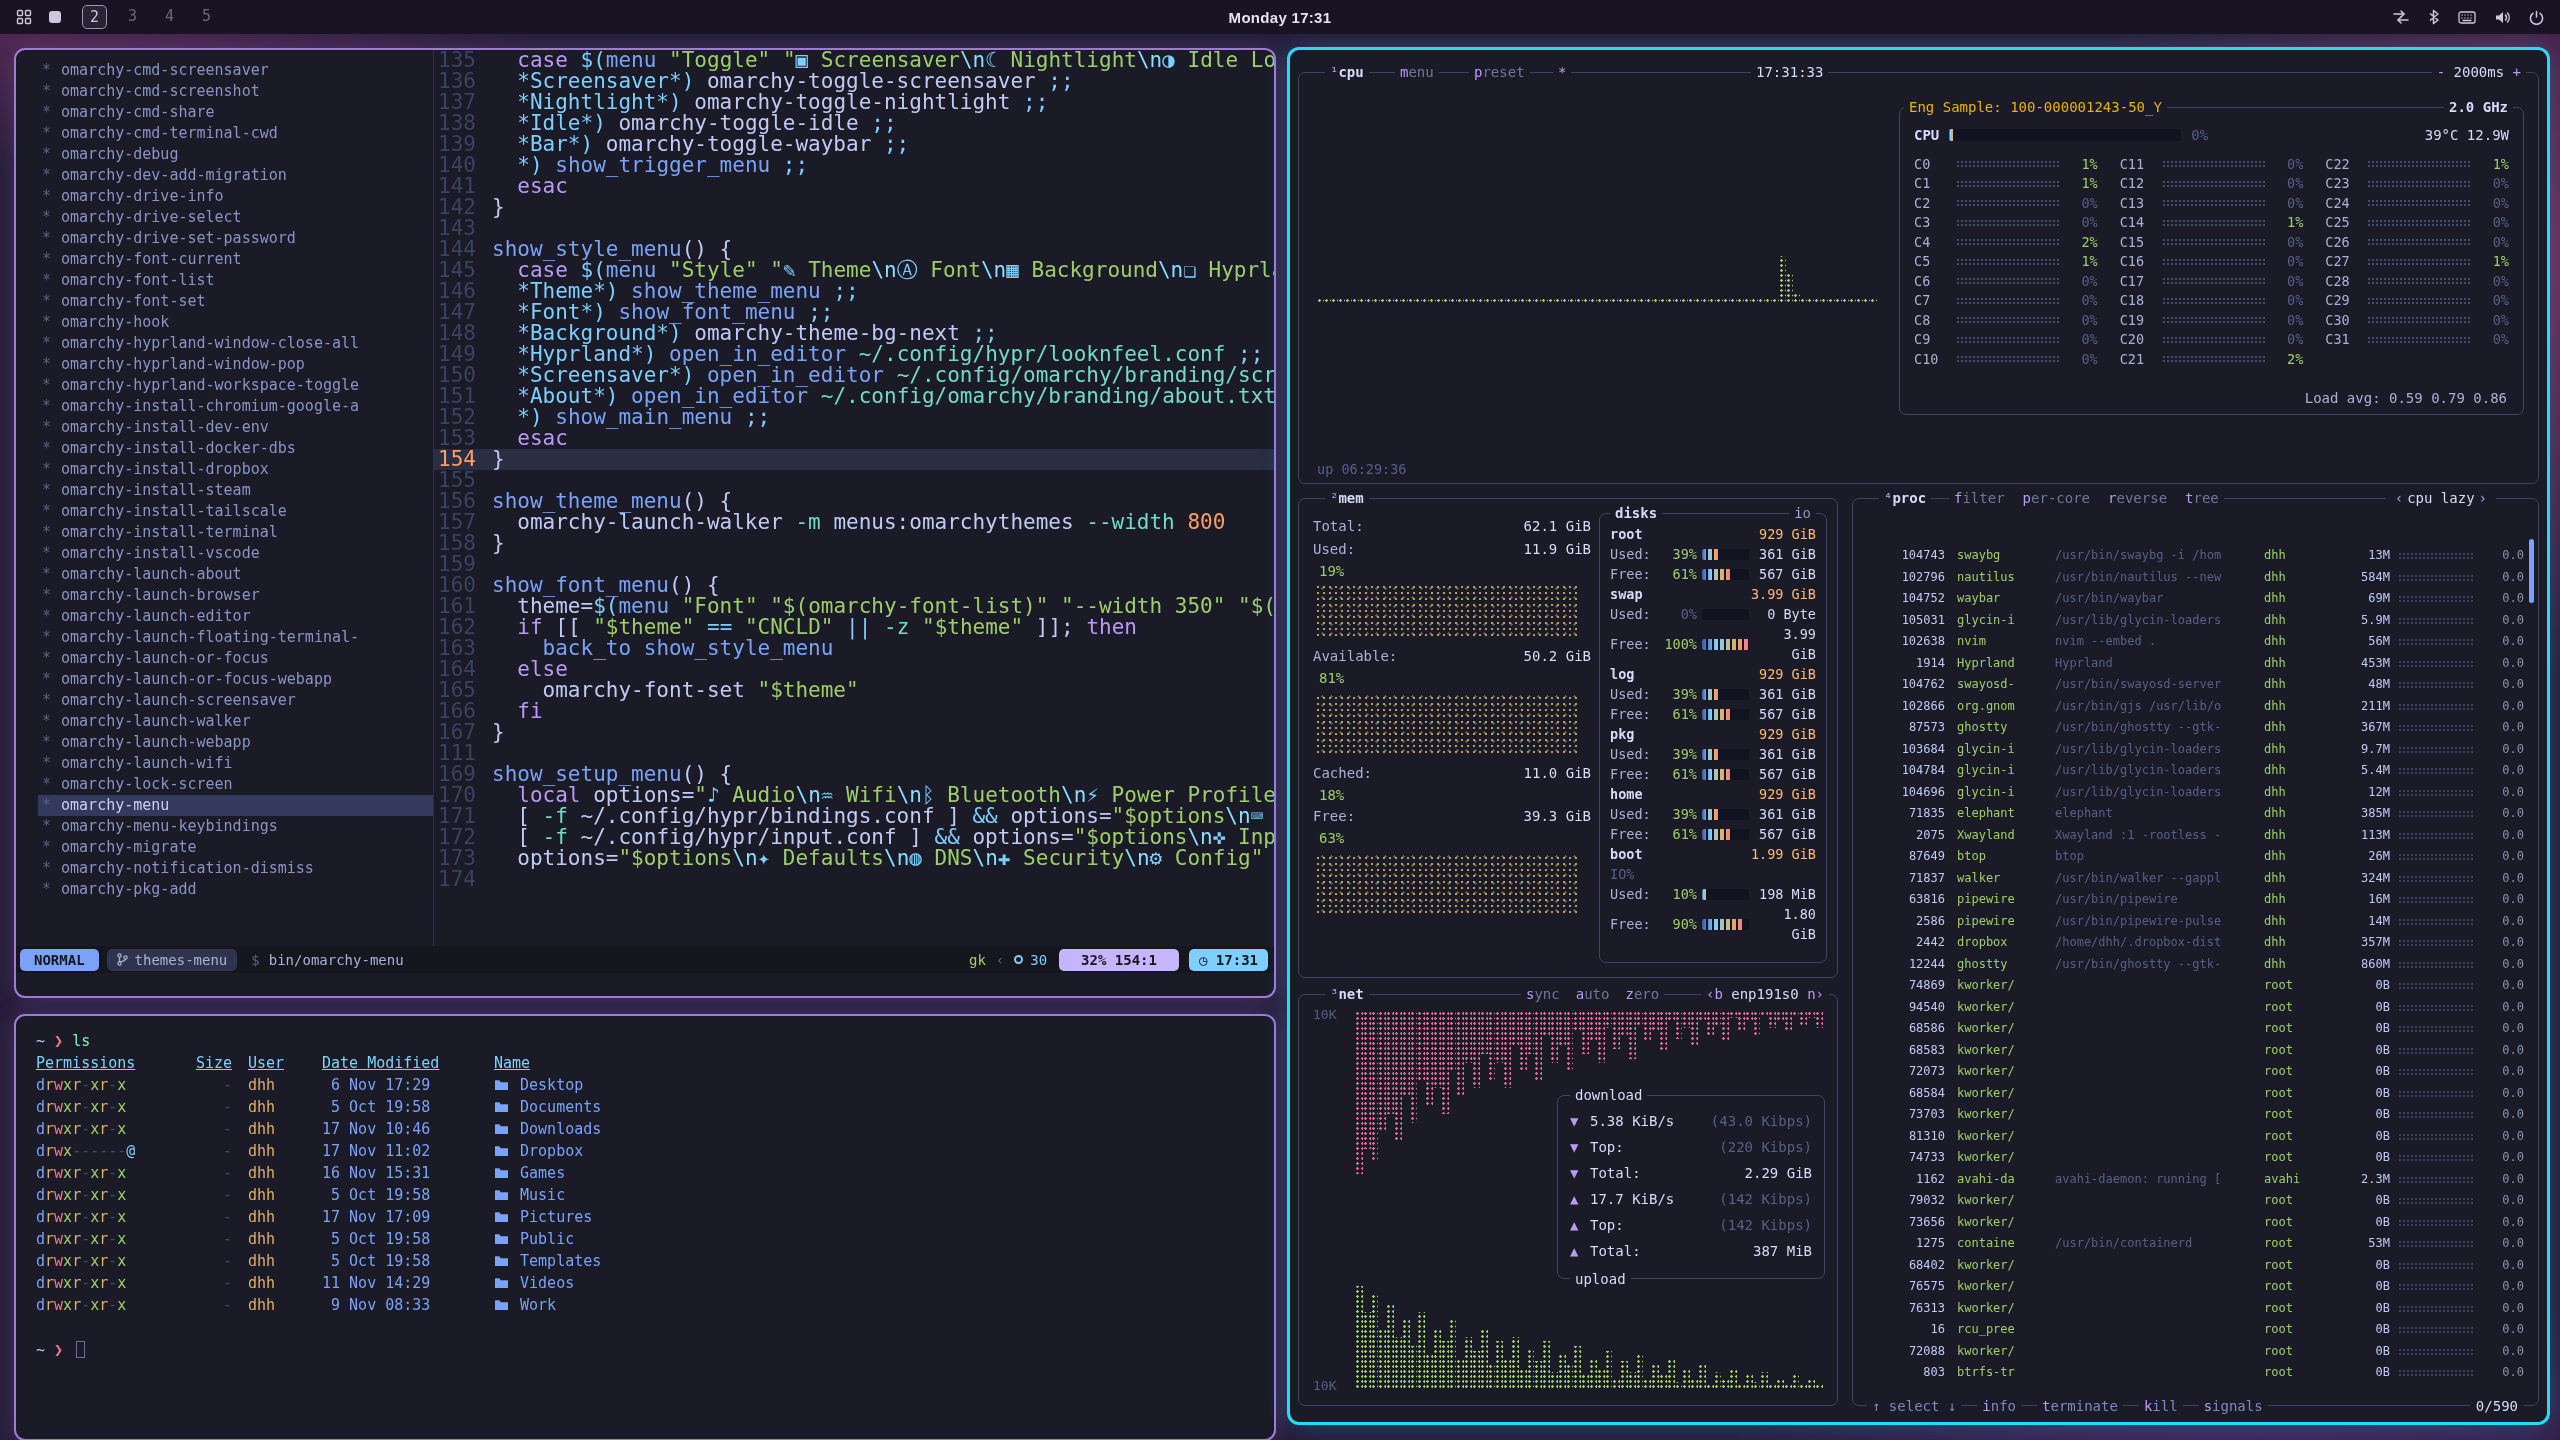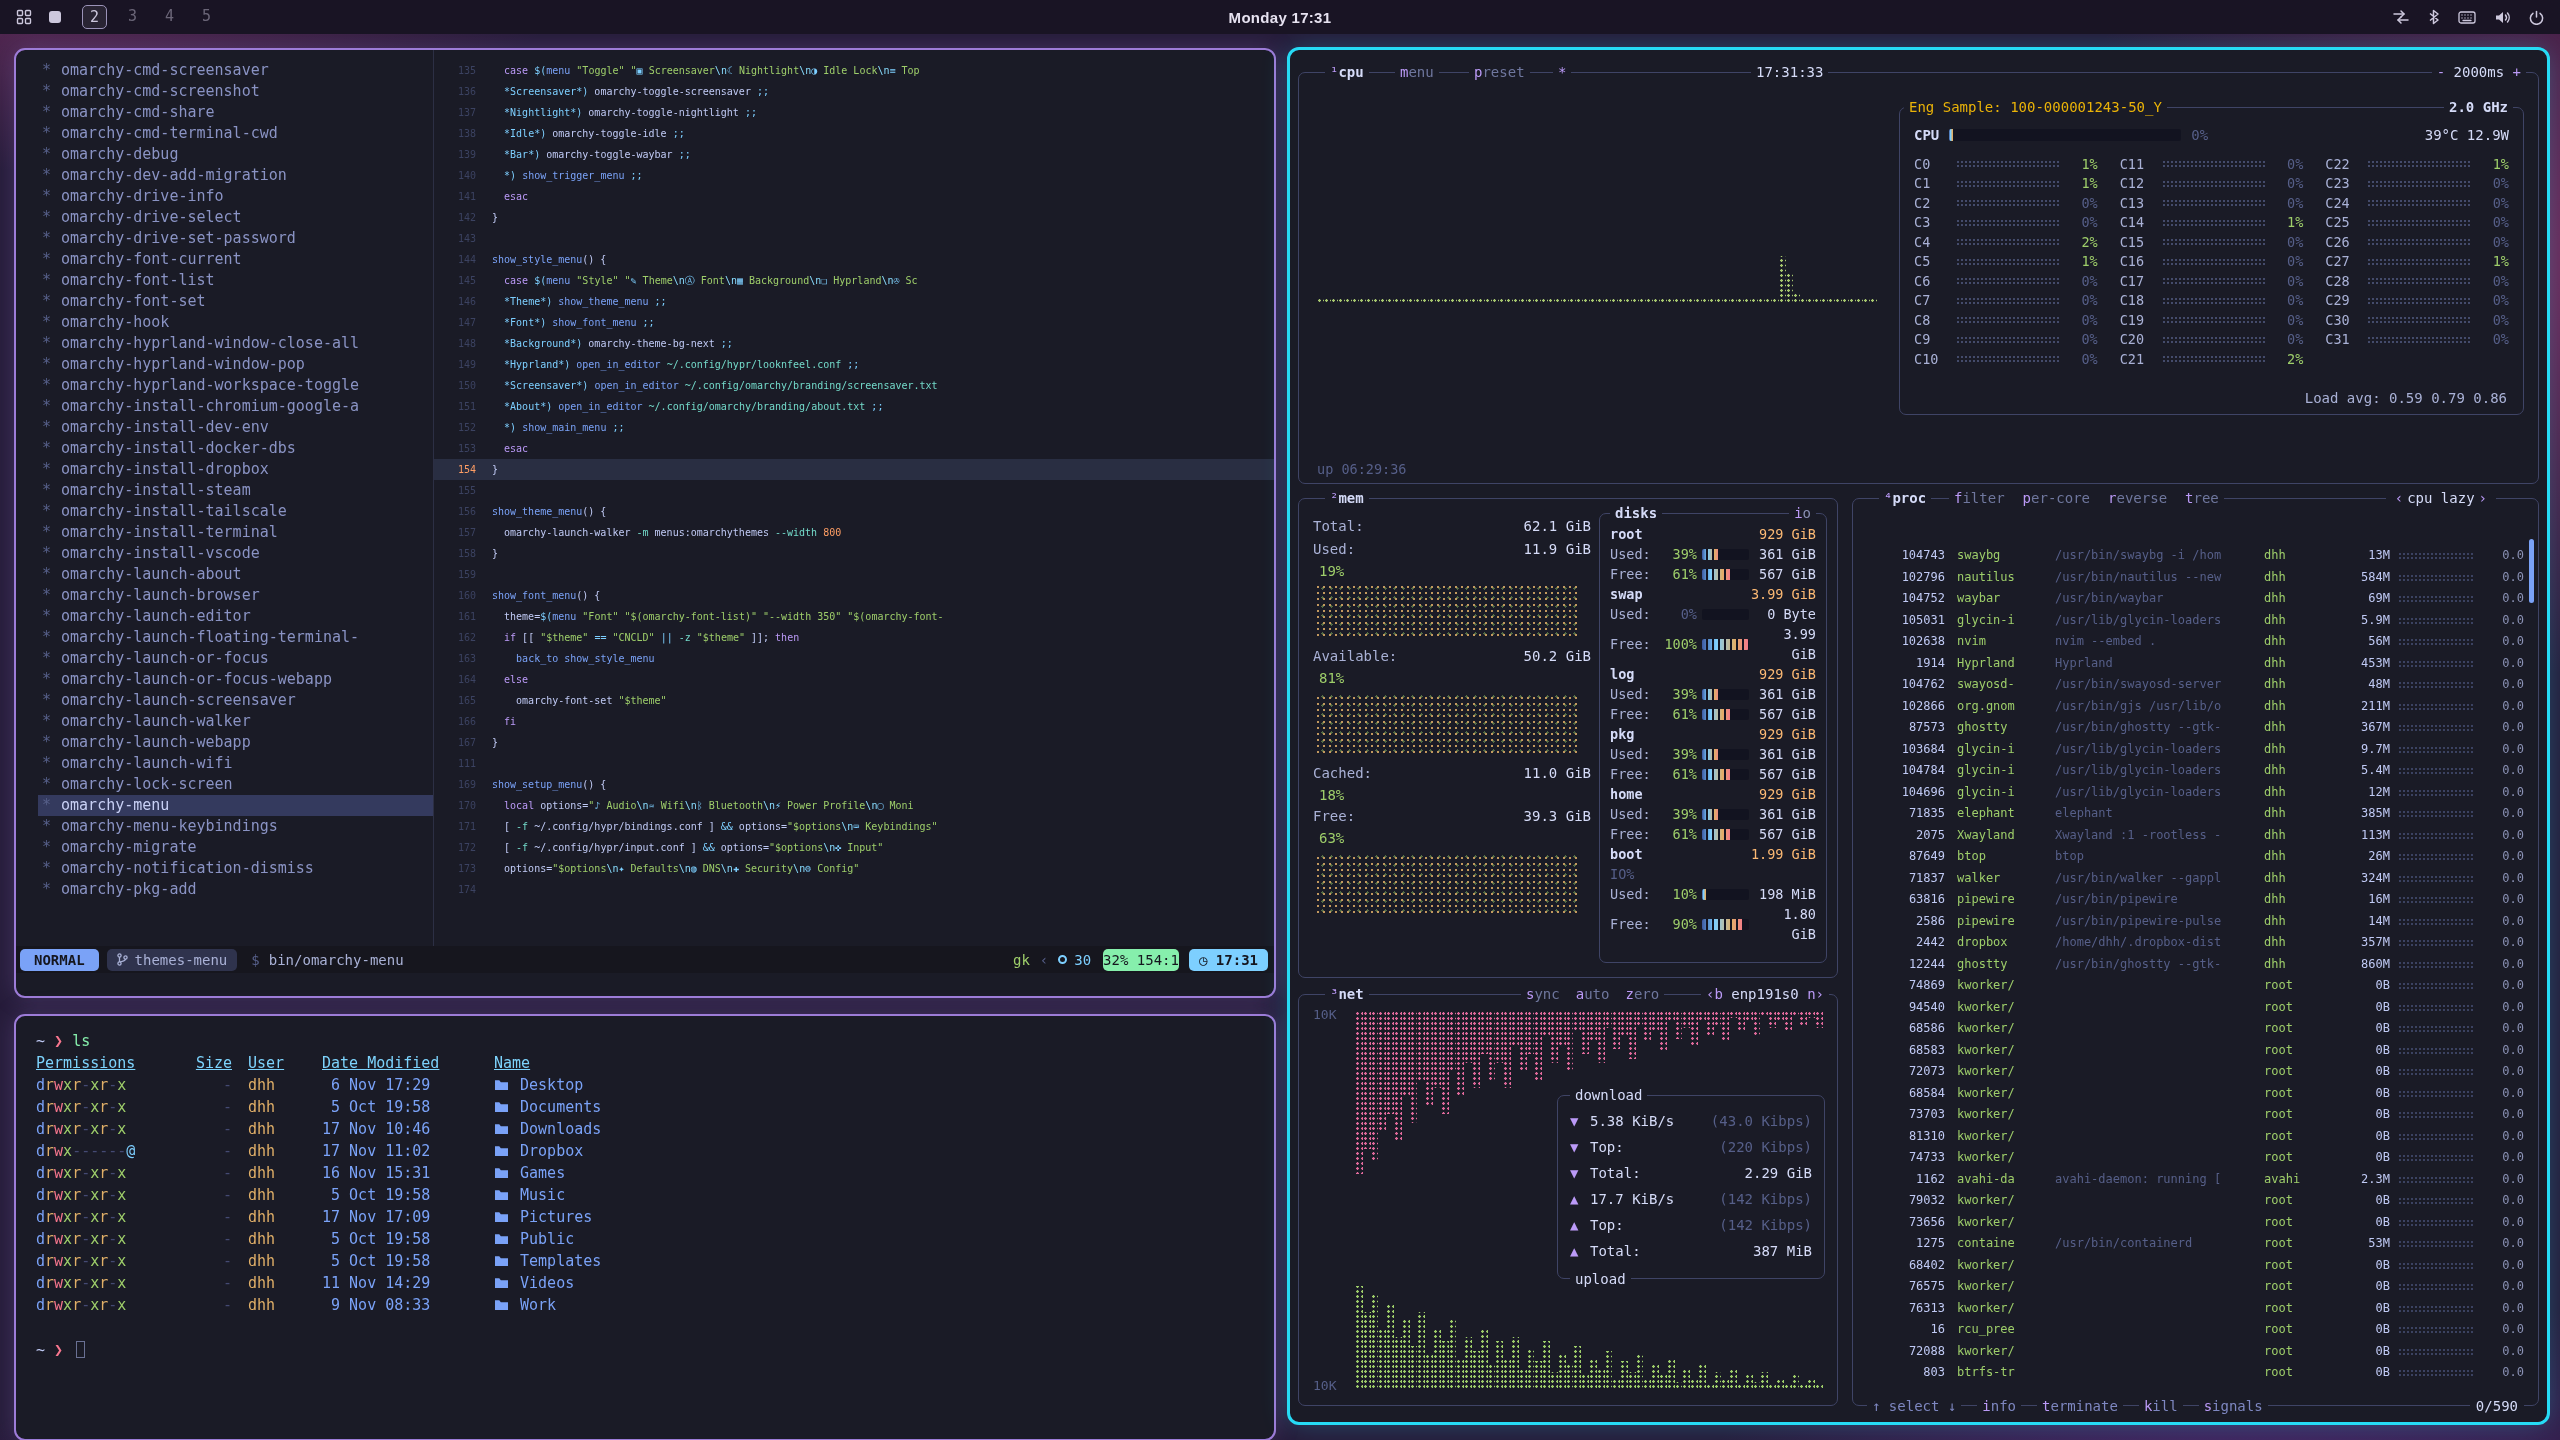--- a/index.html
+++ b/index.html
@@ -31,39 +31,39 @@
 #term-win{left:16px;top:1016px;width:1258px;height:423px}
 #btop-win{left:1290px;top:50px;width:1257px;height:1372px}
 
 .ed-main{display:flex;height:896px}
 .filelist{width:418px;padding:10px 0 0 22px;font-size:15px;line-height:21px;border-right:1px solid #2c2f44;overflow:hidden}
 .fitem{display:flex;gap:10px;white-space:nowrap;padding-left:4px}
 .fmark{color:#565f89}
 .fname{color:#8a93c4}
 .fitem.sel{background:#343a5e}
 .fitem.sel .fname{color:#c8d0f5}
-.codepane{flex:1;padding-top:10px;font-size:10px;line-height:21px;overflow:hidden}
+.codepane{flex:1;font-size:21px;line-height:21px;overflow:hidden}
 .cline{display:flex;white-space:pre}
 .lnum{flex:0 0 58px;text-align:right;padding-right:16px;color:#3b4261}
 .cline.curline{background:#292e42}
 .curline .lnum{color:#ff9e64}
 .ltext{white-space:pre}
 .tk-p{color:#c0caf5}.tk-k{color:#bb9af7}.tk-f{color:#7aa2f7}.tk-s{color:#9ece6a}
 .tk-o{color:#7dcfff}.tk-t{color:#73daca}.tk-n{color:#ff9e64}.tk-e{color:#7dcfff}.tk-x{color:#89ddff}
 .statusline{height:27px;background:#16161e;display:flex;align-items:center;font-size:14px}
 .sl-mode{background:#7aa2f7;color:#15161e;font-weight:bold;padding:3px 14px;border-radius:5px;margin-left:4px}
 .sl-branch{background:#2f334d;color:#a9b1d6;padding:3px 10px;border-radius:5px;margin-left:8px;display:flex;gap:7px;align-items:center}
 .sl-cmd{margin-left:14px;color:#a9b1d6}
 .sl-cmd .pfx{color:#565f89;margin-right:9px}
 .sl-spacer{flex:1}
 .sl-gk{color:#9ece6a}
 .sl-sep{color:#565f89;margin:0 10px}
 .sl-badge{color:#7dcfff;display:flex;gap:7px;align-items:center;margin-right:12px}
 .sl-ring{width:9px;height:9px;border:2px solid #7dcfff;border-radius:50%;display:inline-block}
-.sl-pos{background:#86efac;color:#15161e;padding:3px 0;border-radius:5px;font-weight:normal}
+.sl-pos{background:#c4b5fd;color:#15161e;padding:3px 22px;border-radius:5px;font-weight:bold}
 .sl-clock{background:#7dcfff;color:#15161e;padding:3px 10px;border-radius:5px;font-weight:bold;margin:0 6px 0 10px}
 .cmdline{height:23px;background:#1a1b26}
 
 .term-body{padding:14px 20px;font-size:15px;line-height:22px}
 .tline{display:flex;white-space:pre;align-items:baseline}
 .t-cwd{color:#c0caf5}
 .t-prompt{color:#f7768e}
 .t-cmd{color:#86efac}
 .th{text-decoration:underline;color:#7dd3fc}
 .tc-perms{width:152px;display:inline-block;white-space:pre}

